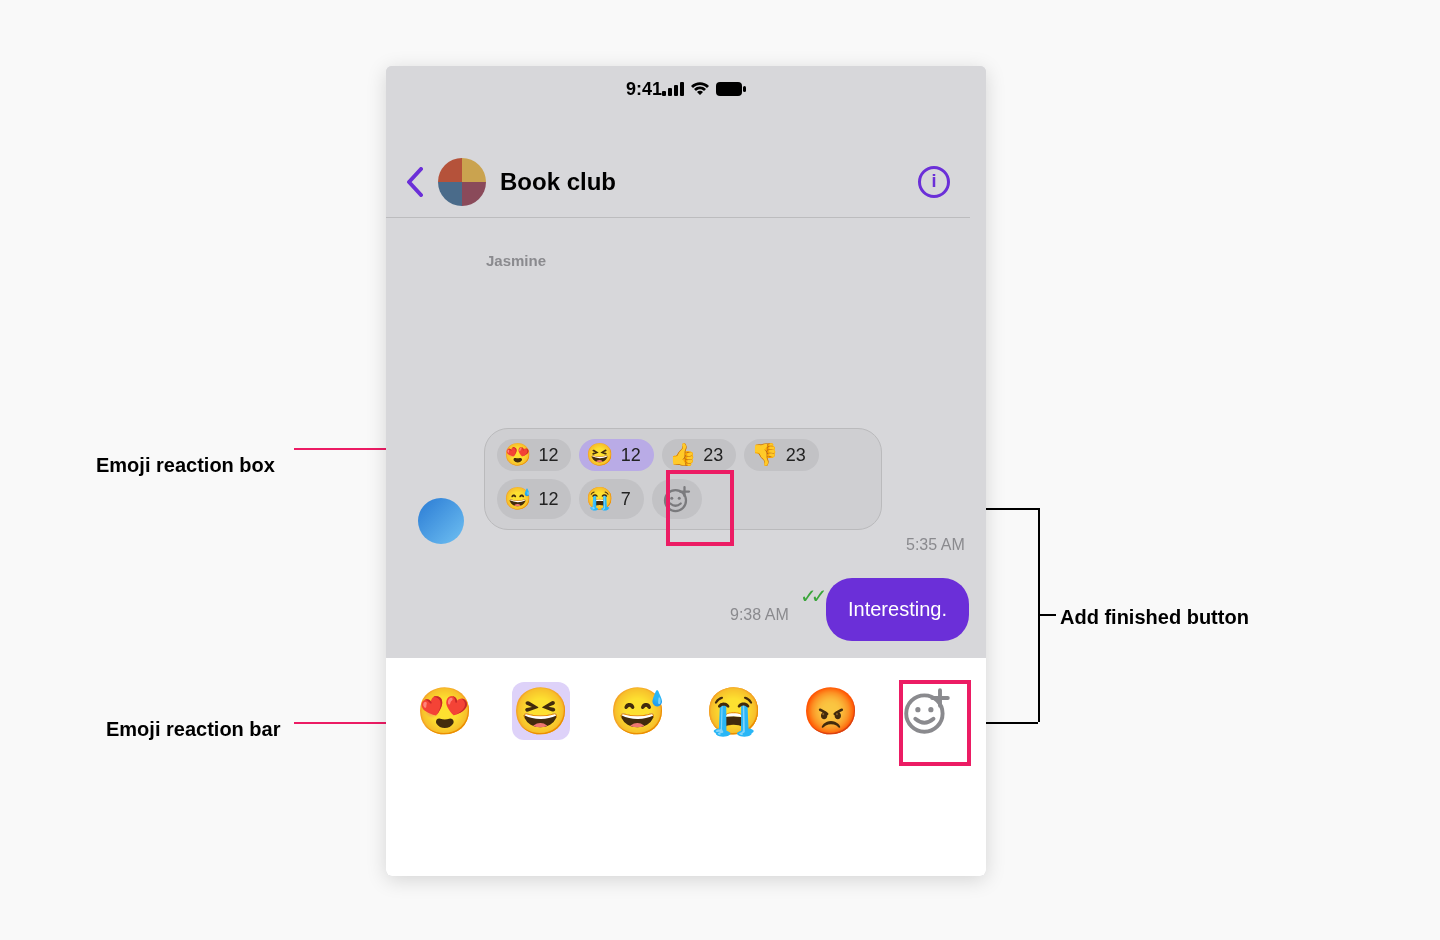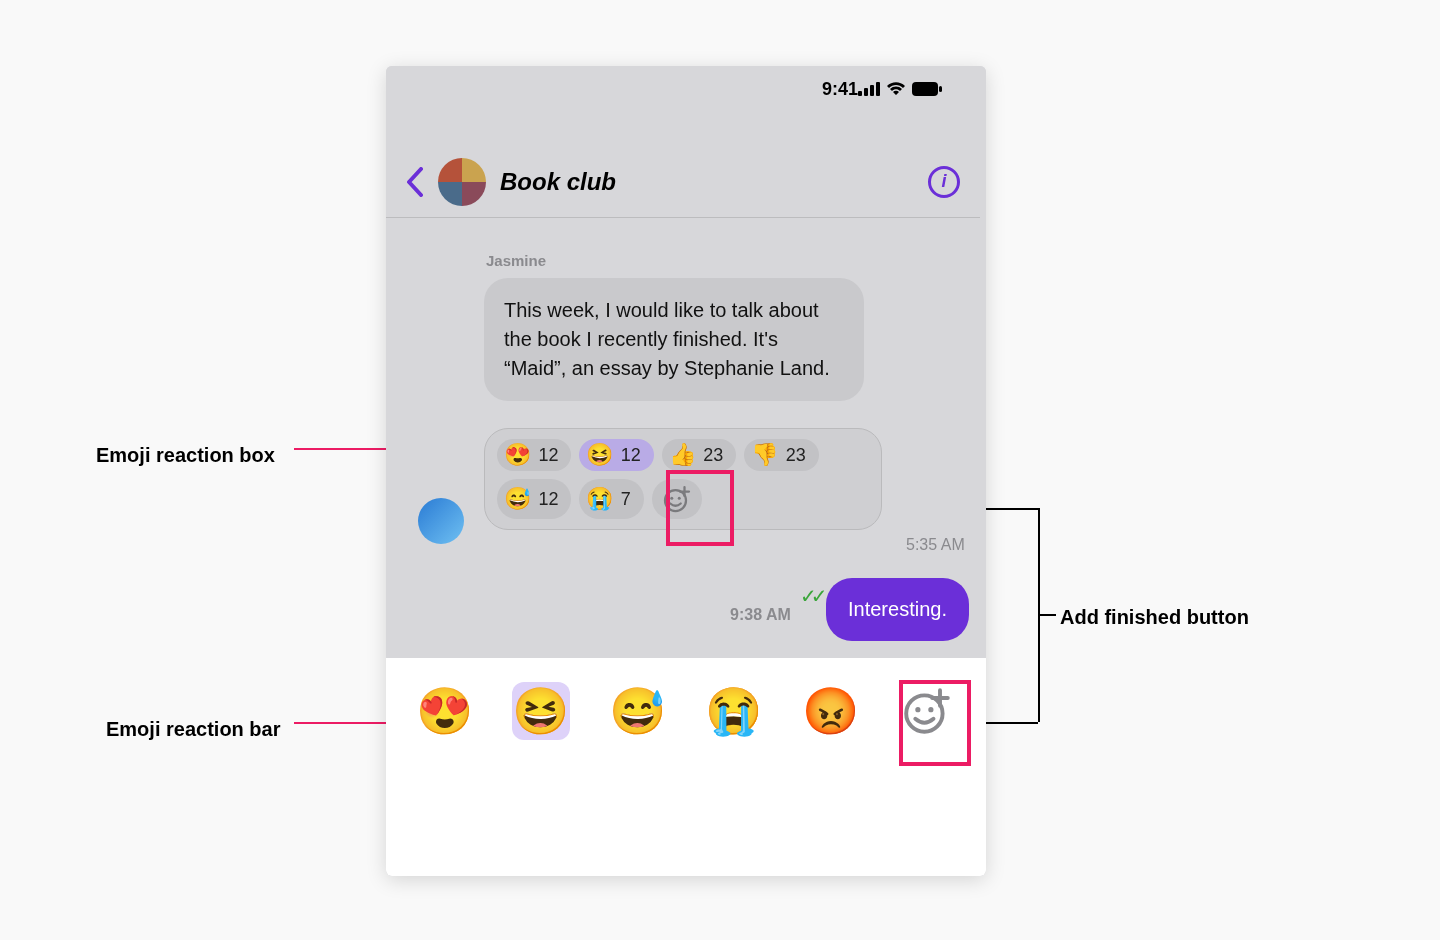--- a/index.html
+++ b/index.html
@@ -14,29 +14,29 @@
     border-radius: 6px;
     box-shadow: 0 4px 20px rgba(0,0,0,0.15);
     overflow: hidden;
   }
 
   
   .phone .dim-area { position:absolute; inset:0; background: #d7d7da; }
 
   .status-bar {
     position:absolute; top:0; left:0; right:0; height:46px;
-    display:flex; align-items:center; justify-content:flex-end;
-    padding: 0 44px; font-weight:600; font-size:18px; color:#000;
+    display:flex; align-items:center; justify-content:center;
+    padding: 0 11px; font-weight:600; font-size:18px; color:#000;
   }
   .status-right { display:flex; align-items:center; gap:6px; }
 
   .nav-bar {
-    position:absolute; top:80px; left:0; right:6px; height:72px;
+    position:absolute; top:80px; left:0; right:16px; height:72px;
     border-bottom:1px solid #bcbcbe;
-    display:flex; align-items:center; padding:0 20px; gap:14px;font-style:italic;
+    display:flex; align-items:center; padding:0 20px; gap:14px;
   }
   .back-chevron { color:#6b2fd8; }
   .avatar-grid {
     width:48px; height:48px; border-radius:50%; overflow:hidden;
     display:grid; grid-template-columns:1fr 1fr; grid-template-rows:1fr 1fr;
   }
   .avatar-grid div { width:100%; height:100%; }
   .chat-title { font-size:24px; font-weight:700; color:#000; }
   .info-btn { margin-left:auto; width:32px; height:32px; border:3px solid #6b2fd8; border-radius:50%; display:flex; align-items:center; justify-content:center; color:#6b2fd8; font-weight:800; font-size:18px; }
 
@@ -74,21 +74,21 @@
     position:absolute; top:432px; left:32px; width:46px; height:46px; border-radius:50%;
     background: linear-gradient(135deg,#2a7bd4,#6fc0f2);
   }
   .ts1 { position:absolute; top:470px; left:520px; font-size:16px; color:#8a8a8e; }
 
   .bubble-out {
     position:absolute; top:512px; left:440px;
     background:#6b2fd8; color:#fff; padding:20px 22px; border-radius:26px;
     font-size:20px;
   }
-  .ts2 { position:absolute; top:540px; left:344px; font-size:16px; color:#8a8a8e;font-weight:bold; }
+  .ts2 { position:absolute; top:540px; left:344px; font-size:16px; color:#8a8a8e; }
   .checks { position:absolute; top:518px; left:414px; color:#3aa53a; font-size:20px; letter-spacing:-6px; }
 
   .sheet {
     position:absolute; left:0; right:0; bottom:0; top:592px;
     background:#fff;
   }
   .reaction-bar {
     display:flex; align-items:center; justify-content:space-between;
     padding:24px 30px 20px 30px;
   }
@@ -105,21 +105,21 @@
   .annot-line { position:absolute; height:2px; background:#ec1c64; }
   .annot-line.black { background:#000; }
   .annot-vert { position:absolute; width:2px; background:#000; }
   .annot-tick { position:absolute; width:18px; height:2px; background:#000; }
 </style>
 </head>
 <body>
 
 <div class="stage">
 
-  <div class="annot" style="top:444px; left:96px;">Emoji reaction box</div>
+  <div class="annot" style="top:454px; left:96px;">Emoji reaction box</div>
   <div class="annot-line" style="top:448px; left:294px; width:188px;"></div>
 
   <div class="annot" style="top:678px; left:106px;margin-top:40px;">Emoji reaction bar</div>
   <div class="annot-line" style="top:722px; left:294px; width:110px;"></div>
 
   <div class="annot" style="top:606px; left:1060px;">Add finished button</div>
   <div class="annot-vert" style="top:508px; left:1038px; height:214px;"></div>
   <div class="annot-tick" style="top:614px; left:1038px;"></div>
   <div class="annot-line black" style="top:508px; left:740px; width:298px;"></div>
   <div class="annot-line black" style="top:722px; left:972px; width:66px;"></div>
@@ -156,21 +156,20 @@
         <div style="background:#4a6b8a"></div>
           <div style="background:#8a4a5a"></div>
       </div>
       <span class="chat-title">Book club</span>
       <div class="info-btn">
           <span>i</span>
         </div>
     </div>
 
     <div class="sender-name">Jasmine</div>
-    <div class="bubble-in">This week, I would like to talk about the book I recently finished. It's “Maid”, an essay by Stephanie Land.</div>
 
     <div class="reaction-box" id="reaction-box">
         <div class="reaction-chip">
           <span class="emo">😍</span>
           <span>12</span>
         </div>
         <div class="reaction-chip selected">
           <span class="emo">😆</span>
           <span>12</span>
         </div>

